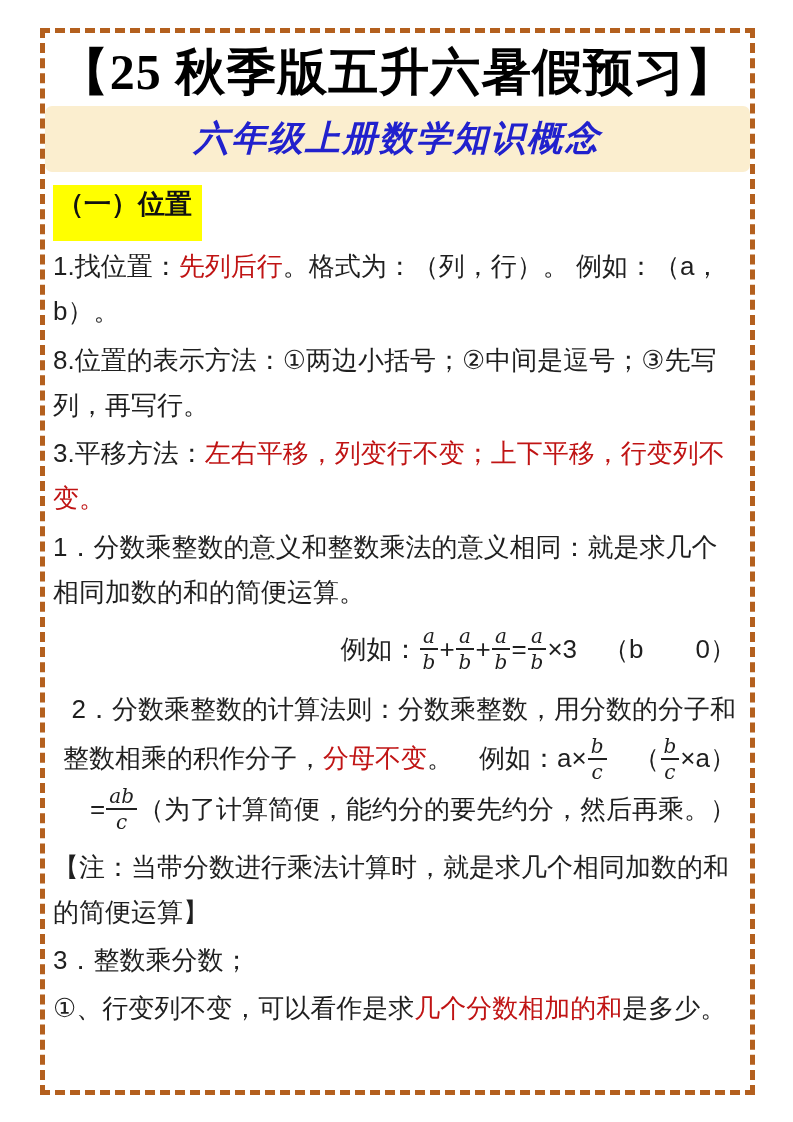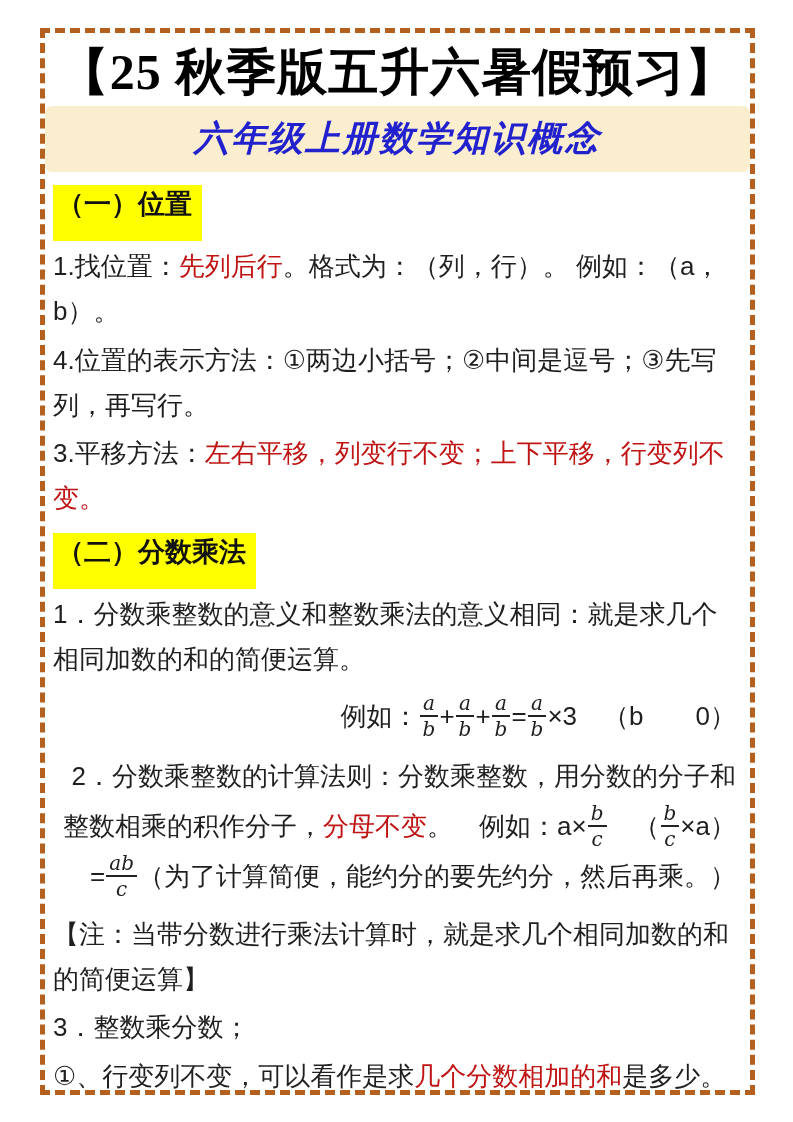--- a/index.html
+++ b/index.html
@@ -95,27 +95,24 @@
     </div>
 
     <div class="content">
 
       <div class="sec-heading">
         <span class="hl">（一）位置</span>
       </div>
 
       <p><span>1.找位置：</span><span class="red">先列后行</span><span>。格式为：（列，行）。 例如：（a，b）。</span></p>
 
-      <p><span>4.位置的表示方法：①两边小括号；②中间是逗号；③先写列，再写行。</span></p>
+      <p><span>8.位置的表示方法：①两边小括号；②中间是逗号；③先写列，再写行。</span></p>
 
       <p><span>3.平移方法：</span><span class="red">左右平移，列变行不变；上下平移，行变列不变。</span></p>
 
-      <div class="sec-heading">
-        <span class="hl">（二）分数乘法</span>
-      </div>
 
       <p><span>1．分数乘整数的意义和整数乘法的意义相同：就是求几个相同加数的和的简便运算。</span></p>
 
       <p class="math"><span>例如：</span><span class="frac">
             <span class="num">a</span>
             <span class="den">b</span>
           </span><span class="op">+</span><span class="frac">
             <span class="num">a</span>
             <span class="den">b</span>
           </span><span class="op">+</span><span class="frac">

